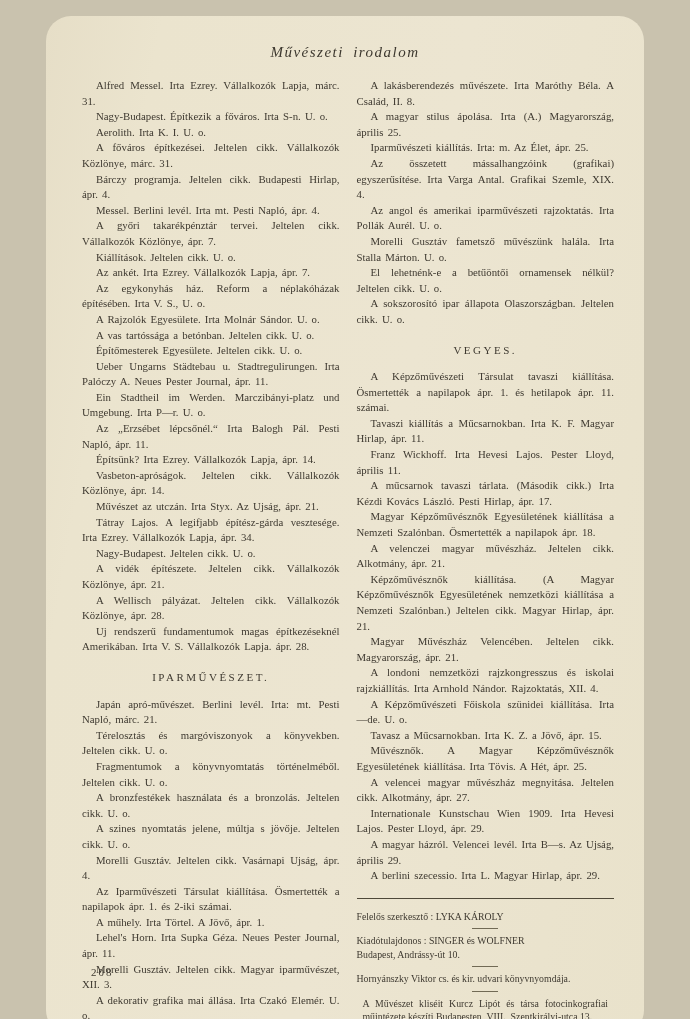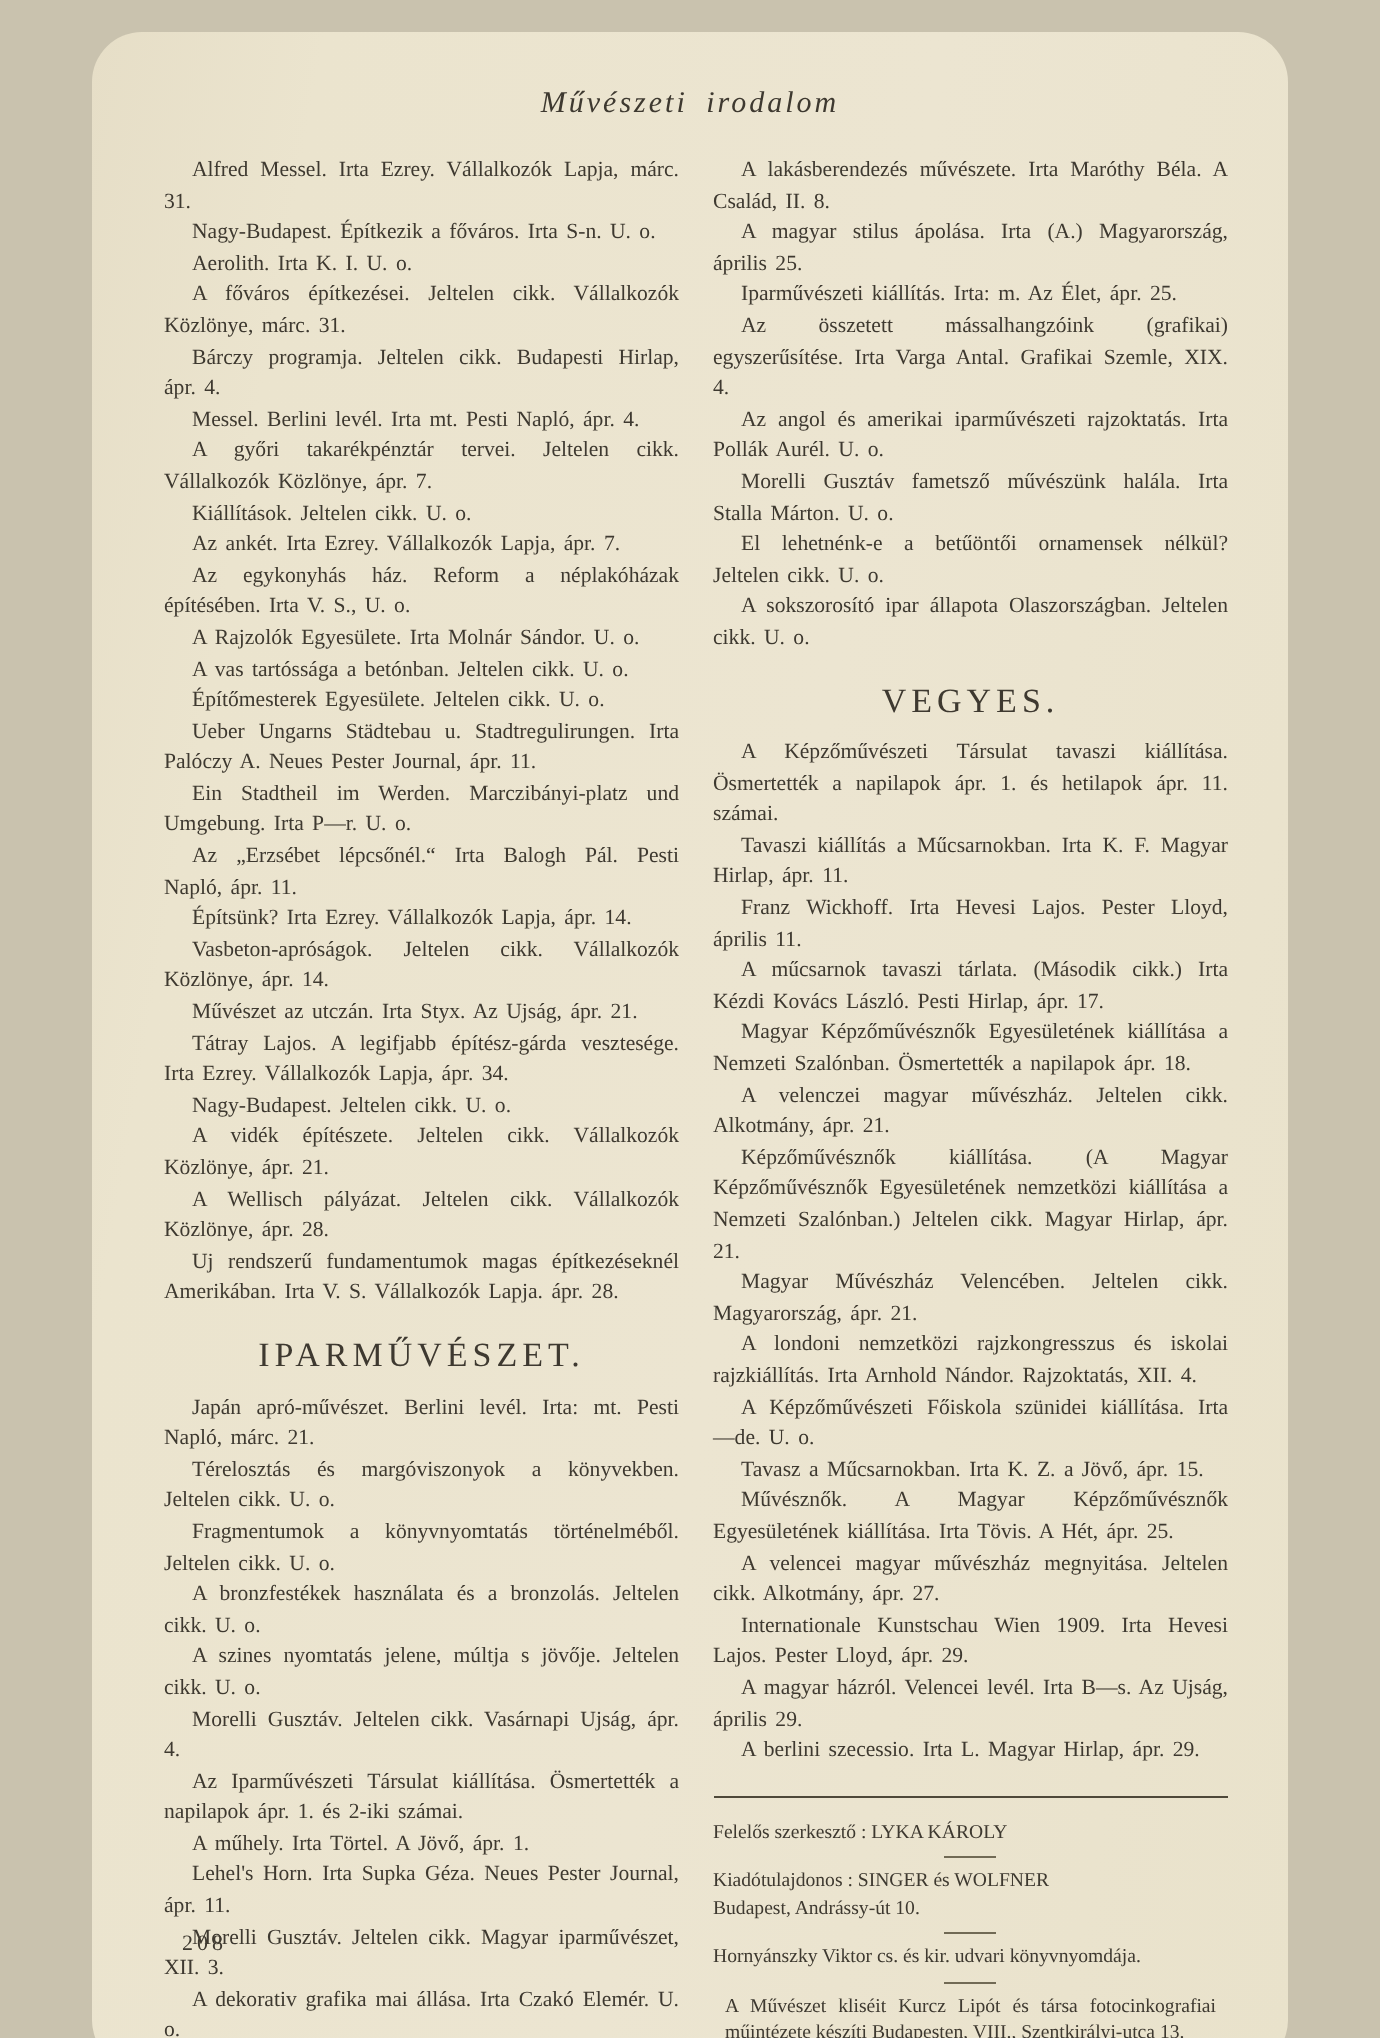--- a/index.html
+++ b/index.html
@@ -35,21 +35,21 @@
     line-height:15.6px;
   }
   p.entry {
     margin:0;
     text-indent:14px;
     word-spacing:1.5px;
   }
   .section-heading {
     text-align:center;
     letter-spacing:2.5px;
-    font-size:17px;
+    font-size:11px;
     margin:15px 0 11px 0;
   }
   .footer { margin-top:14px; font-size:9.8px; line-height:13.5px; }
   .footer-rule { border:0; border-top:1.2px solid #4e4839; margin:0 0 11px 0; }
   .footer p { margin:0; }
   .dash { width:26px; border:0; border-top:1px solid #716a55; margin:5px auto 5px auto; }
   .cliche { padding:0 6px; }
   .page-number {
     position:absolute;
     left:45px; top:950px;

